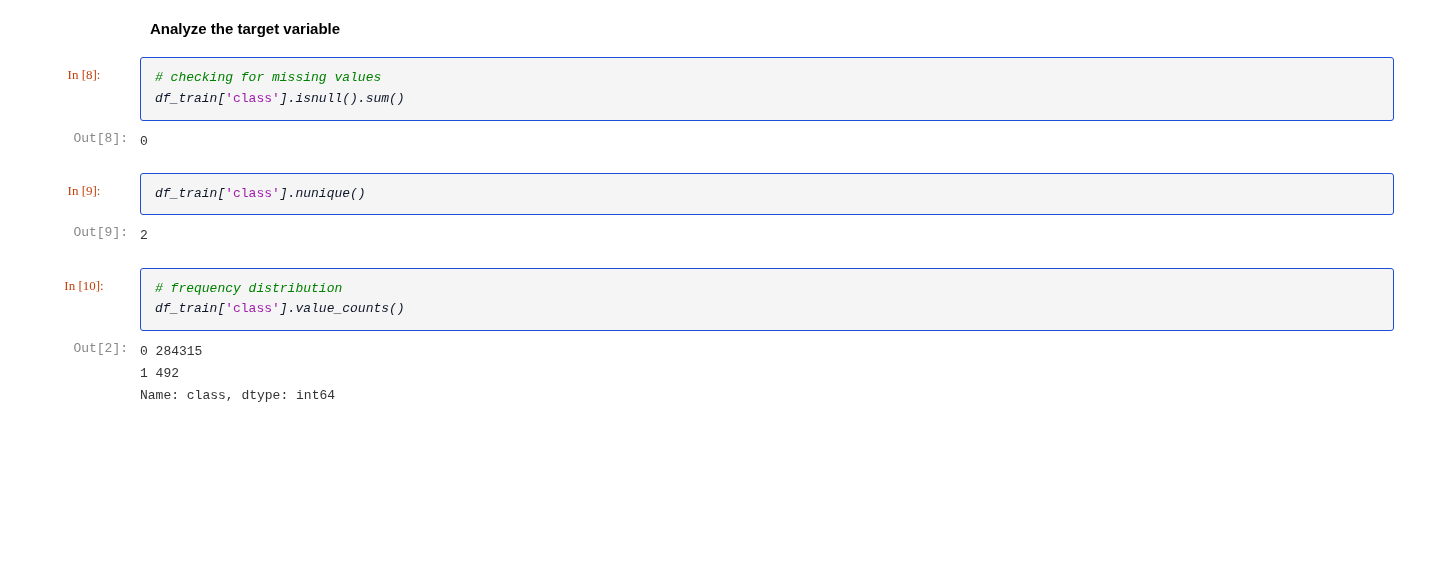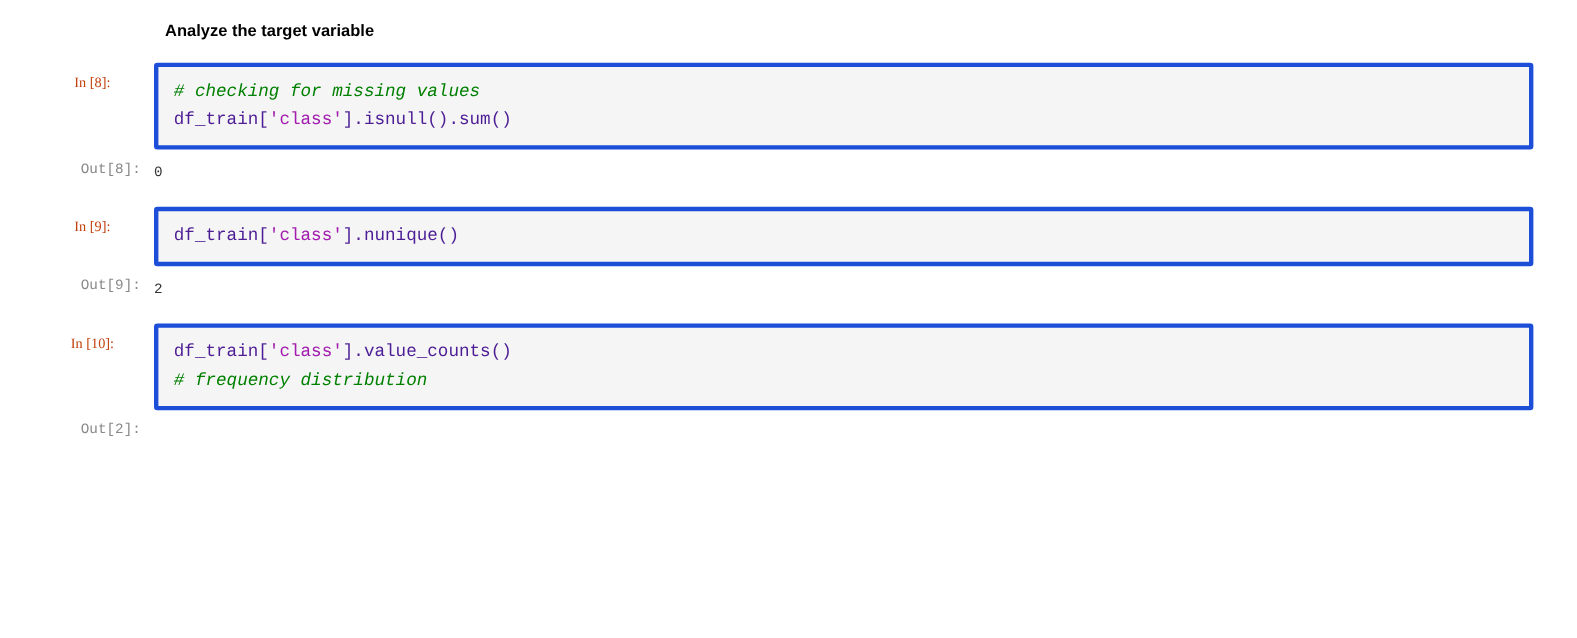--- a/index.html
+++ b/index.html
@@ -40,25 +40,25 @@
       padding-top: 10px;
       font-family: Liberation Serif, serif;
       font-size: 13px;
       color: #c2410c;
       white-space: nowrap;
     }
 
     .cell-input {
       flex: 1;
       background-color: #f5f5f5;
-      border: 4px solid #1d4ed8;
+      border: 1px solid #1d4ed8;
       border-radius: 3px;
       padding: 10px 14px;
       font-family: 'Courier New', Courier, monospace;
-      font-size: 16px;
+      font-size: 13px;
       line-height: 1.6;
     }
 
     .cell-output {
       display: flex;
       align-items: flex-start;
       margin-bottom: 20px;
     }
 
     .output-label {
@@ -89,21 +89,22 @@
 
     .string {
       color: #a21caf;
     }
 
     .code-line {
       display: block;
     }
 
     .code-normal {
-      color: #4c1d95;
+      color: #0f172a;
+      font-style: italic;
     }
   </style>
 </head>
 <body>
 
 <div class="page-title">Analyze the target variable</div>
 
 <div class="notebook-cell">
   <div class="cell-label">In [8]:</div>
   <div class="cell-input">
@@ -132,23 +133,28 @@
 
 <div class="cell-output">
   <div class="output-label">Out[9]:</div>
   <div class="output-value">2</div>
 </div>
 
 <div class="notebook-cell">
   <div class="cell-label">In [10]:</div>
   <div class="cell-input">
     <span class="code-line">
-      <span class="code-normal">df_train[</span><span class="string">'class'</span><span class="code-normal">].value_counts()</span>
+      <span class="comment"># frequency distribution</span>
     </span>
     <span class="code-line">
-      <span class="comment"># frequency distribution</span>
+      <span class="code-normal">df_train[</span><span class="string">'class'</span><span class="code-normal">].value_counts()</span>
     </span>
   </div>
 </div>
 
 <div class="cell-output">
   <div class="output-label">Out[2]:</div>
+  <div class="output-value">
+    <div>0    284315</div>
+    <div>1       492</div>
+    <div>Name: class, dtype: int64</div>
+  </div>
 </div>
 
 </body></html>

